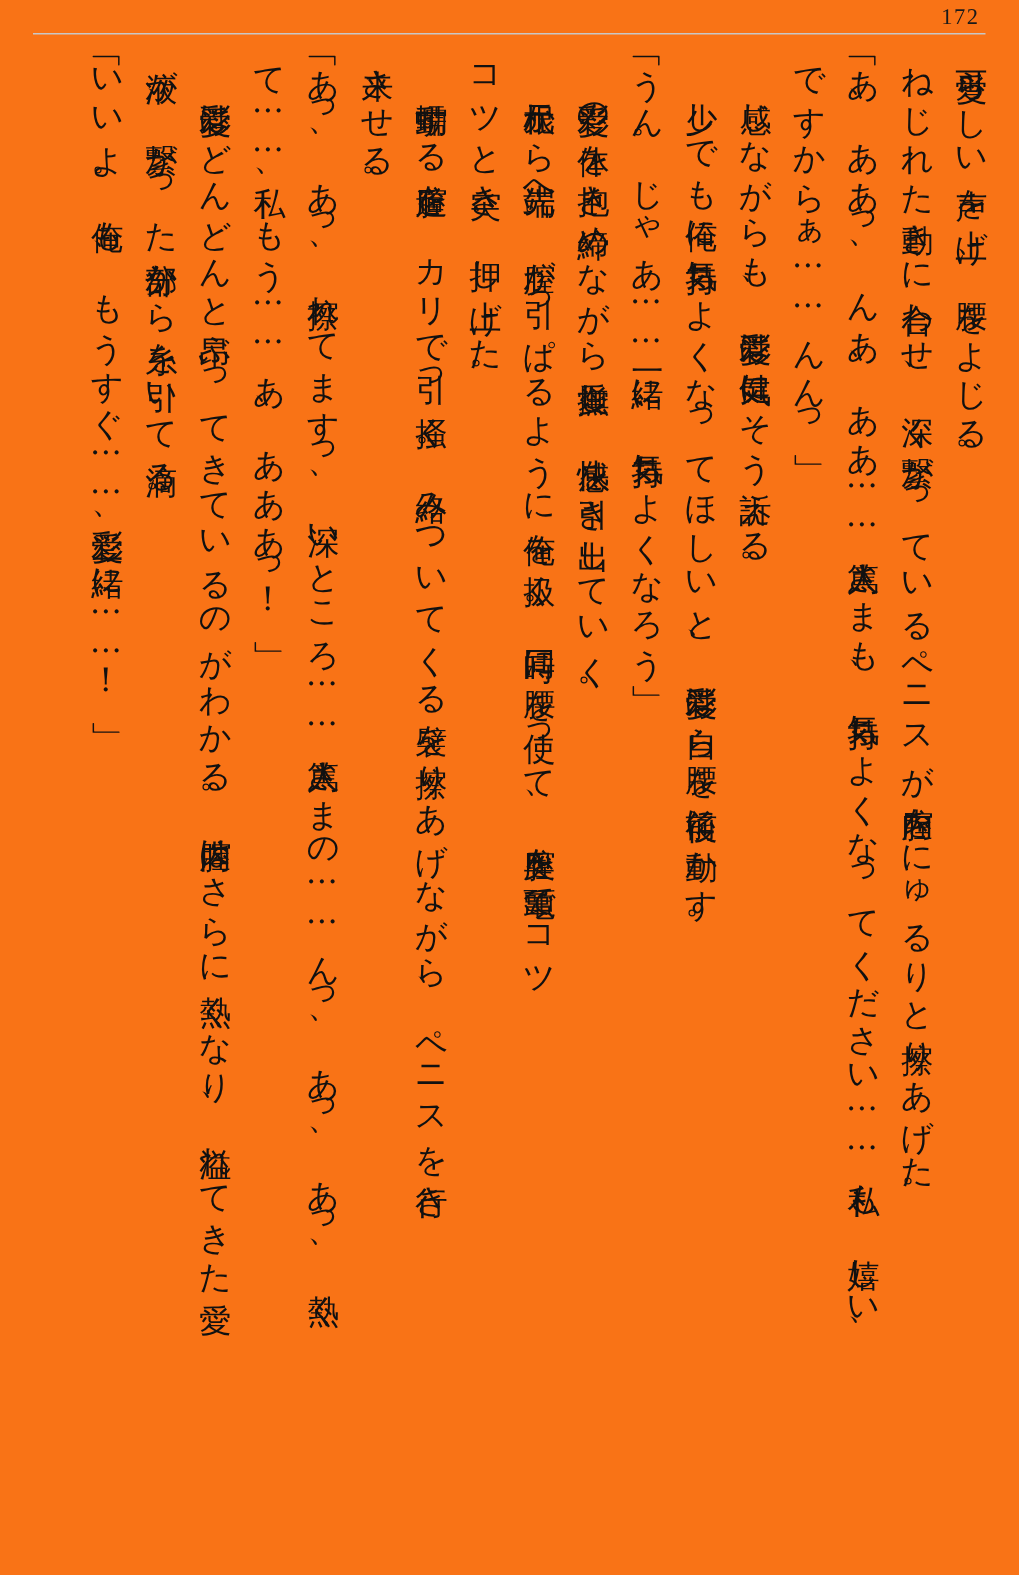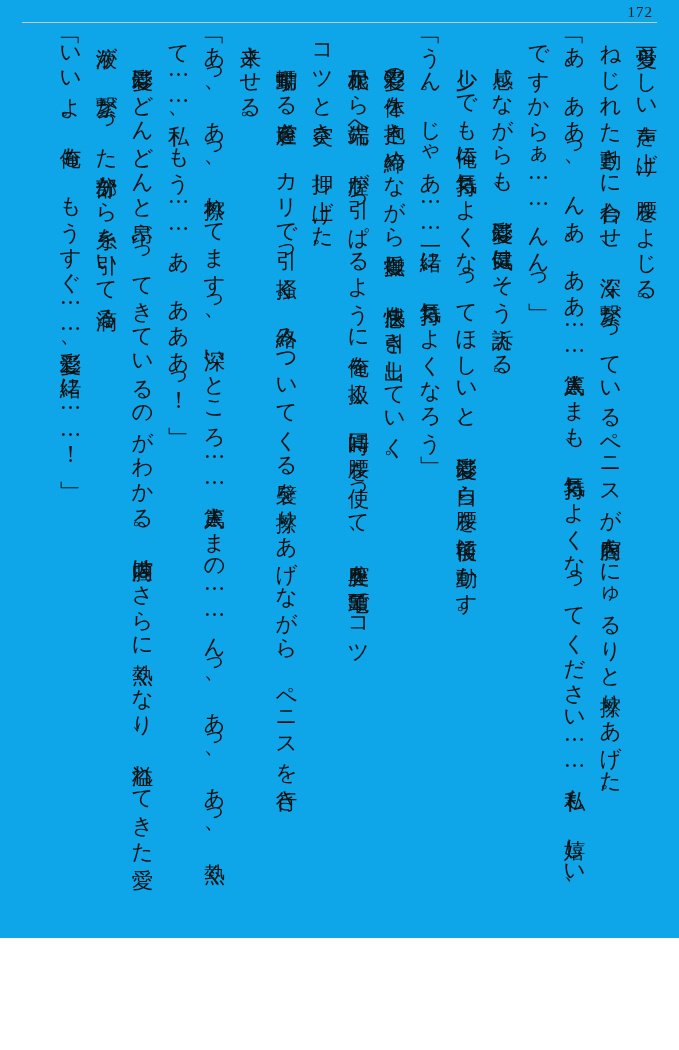--- a/index.html
+++ b/index.html
@@ -3,22 +3,22 @@
 <meta charset="utf-8">
 <style>
   html, body {
     margin: 0;
     padding: 0;
     background: #ffffff;
   }
   .page {
     position: relative;
     width: 679px;
-    height: 938px;
-    background: #0ea5e9;
+    height: 1050px;
+    background: #f97316;
     overflow: hidden;
     font-family: "DejaVu Serif", "Liberation Serif", serif;
     box-sizing: border-box;
   }
   .page-number {
     position: absolute;
     top: 4px;
     right: 26px;
     font-size: 15px;
     color: #1a1a1a;

